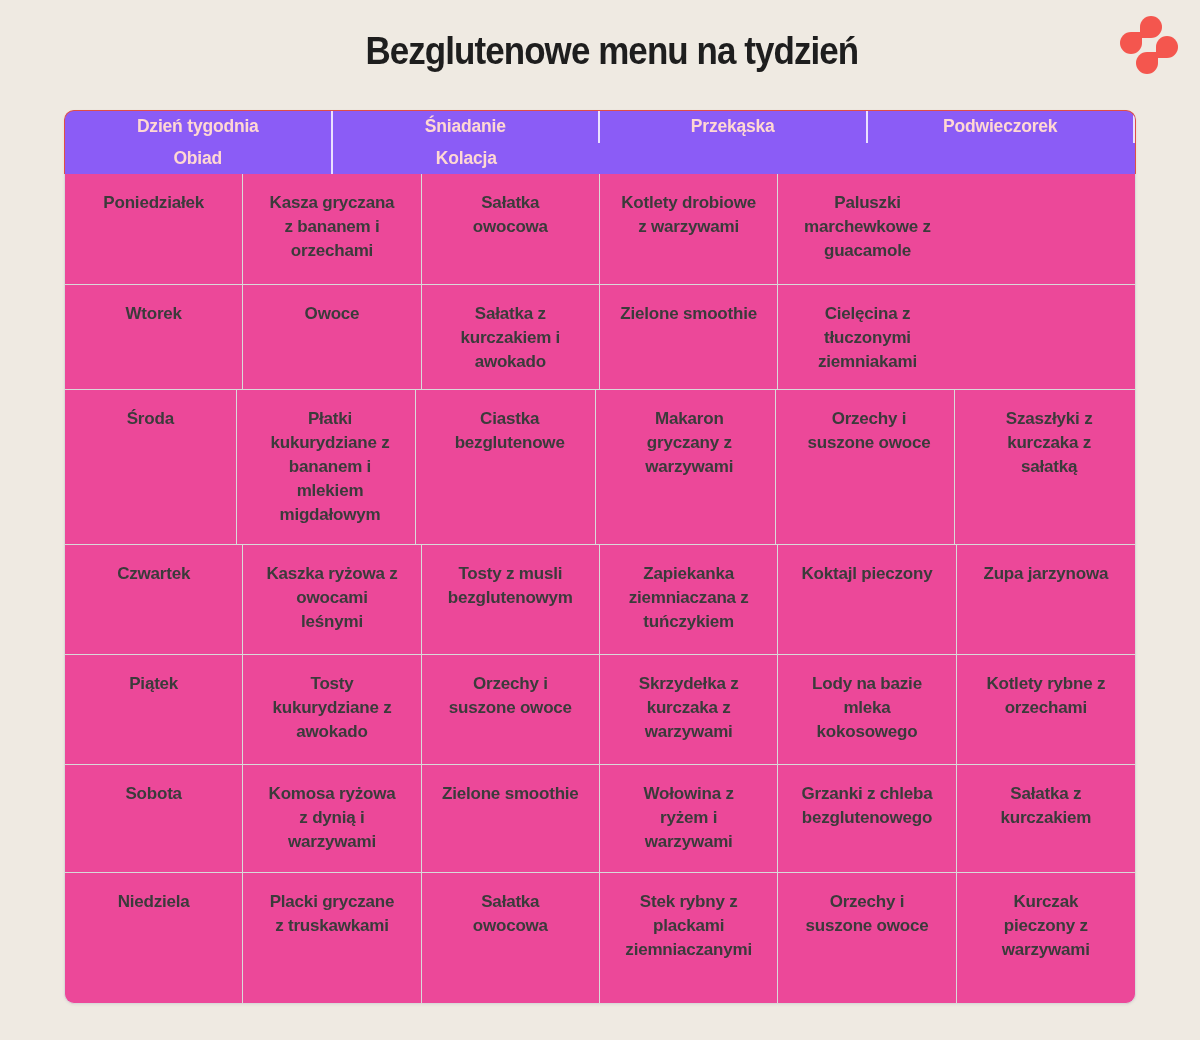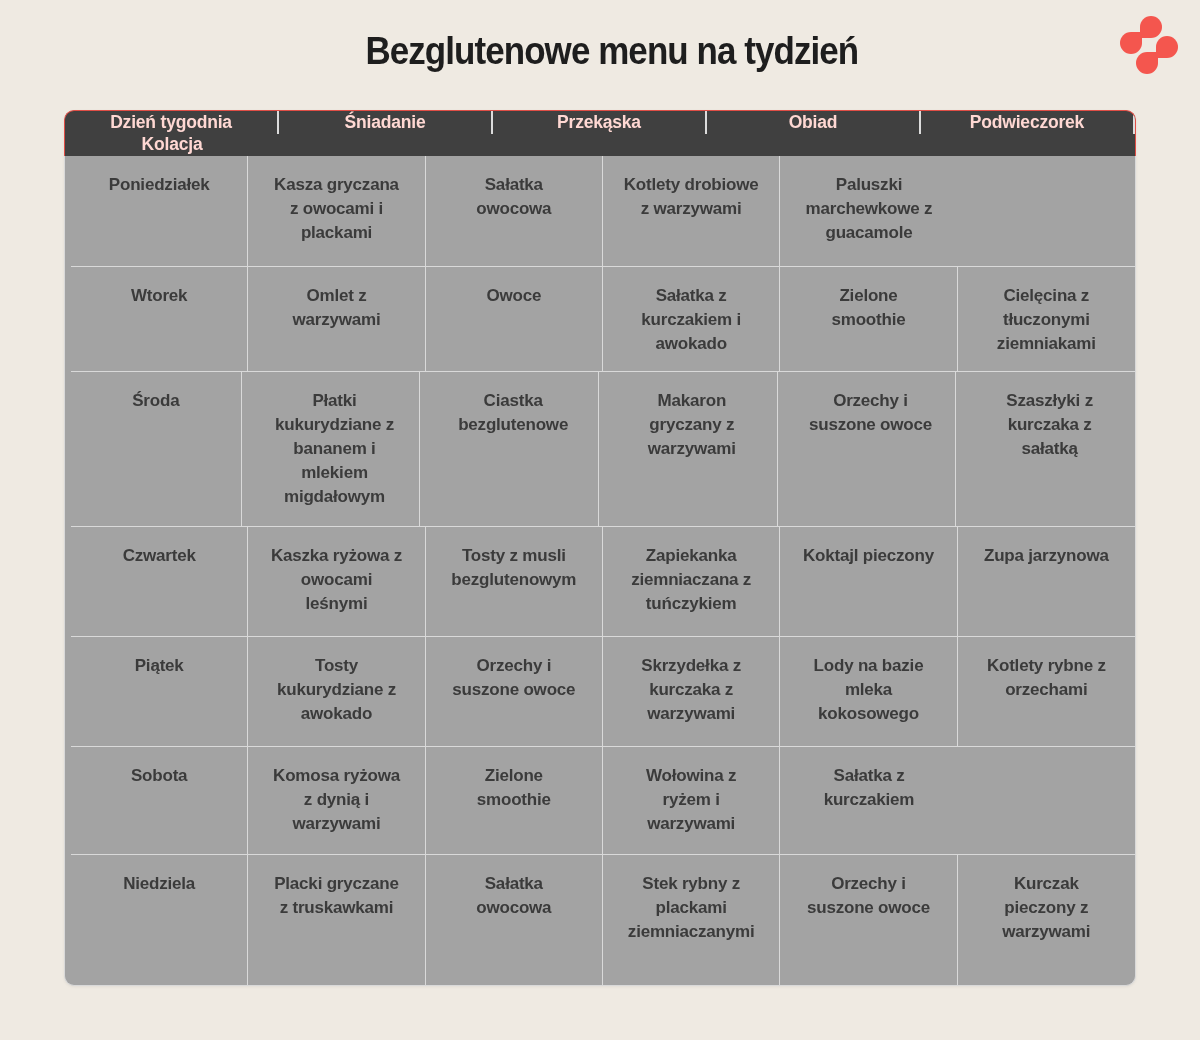--- a/index.html
+++ b/index.html
@@ -30,41 +30,40 @@
   .petal.p-right{left:36px;top:20px;}
   .petal.p-bottom{left:16px;top:36px;}
 
   
   .menu-table{
     position:absolute;left:64px;top:110px;width:1072px;
     box-shadow:0 1px 3px rgba(0,0,0,0.06);
     border-radius:10px;
   }
   .thead{
-    display:grid;grid-template-columns:repeat(5,1fr);
-    height:46px;
-    background:#404040;
+    display:grid;grid-template-columns:repeat(4,1fr);
+    height:64px;
+    background:#8b5cf6;
     border:1px solid #e04e46;border-bottom:none;
     border-radius:10px 10px 0 0;
     overflow:hidden;
     box-sizing:border-box;
   }
   .th{
     display:flex;align-items:center;justify-content:center;
     color:#ffd8d3;
     font-size:17.5px;font-weight:700;letter-spacing:-0.2px;
     border-right:2px solid rgba(255,255,255,0.82);
   }
   .th:last-child{border-right:none;}
   .tbody{
-    background:#a3a3a3;
+    background:#ec4899;
     border:1px solid #d9d9d9;border-top:none;
     border-radius:0 0 10px 10px;
     overflow:hidden;
-    padding-left:6px;
   }
   .tr{
     display:grid;grid-template-columns:repeat(6,1fr);
     border-top:1px solid #d9d9d9;
     box-sizing:border-box;
   }
   .tr:first-child{border-top:none;}
   .td{
     box-sizing:border-box;
     border-right:1px solid #d9d9d9;
@@ -89,35 +88,34 @@
     <div class="petal p-left tail-tr"></div>
     <div class="petal p-right tail-bl"></div>
     <div class="petal p-bottom tail-tr"></div>
   </div>
 
   <div class="menu-table">
     <div class="thead">
         <div class="th">Dzień tygodnia</div>
         <div class="th">Śniadanie</div>
         <div class="th">Przekąska</div>
+        <div class="th">Podwieczorek</div>
         <div class="th">Obiad</div>
-        <div class="th">Podwieczorek</div>
         <div class="th">Kolacja</div>
       </div>
     <div class="tbody">
         <div class="tr" style="height: 110px;">
           <div class="td">Poniedziałek</div>
-          <div class="td">Kasza gryczana z owocami i plackami</div>
+          <div class="td">Kasza gryczana z bananem i orzechami</div>
           <div class="td">Sałatka owocowa</div>
           <div class="td">Kotlety drobiowe z warzywami</div>
           <div class="td">Paluszki marchewkowe z guacamole</div>
         </div>
         <div class="tr" style="height: 105px;">
           <div class="td">Wtorek</div>
-          <div class="td">Omlet z warzywami</div>
           <div class="td">Owoce</div>
           <div class="td">Sałatka z kurczakiem i awokado</div>
           <div class="td">Zielone smoothie</div>
           <div class="td">Cielęcina z tłuczonymi ziemniakami</div>
         </div>
         <div class="tr" style="height: 155px; gap: 8px;">
           <div class="td">Środa</div>
           <div class="td">Płatki kukurydziane z bananem i mlekiem migdałowym</div>
           <div class="td">Ciastka bezglutenowe</div>
           <div class="td">Makaron gryczany z warzywami</div>
@@ -138,20 +136,21 @@
           <div class="td">Orzechy i suszone owoce</div>
           <div class="td">Skrzydełka z kurczaka z warzywami</div>
           <div class="td">Lody na bazie mleka kokosowego</div>
           <div class="td">Kotlety rybne z orzechami</div>
         </div>
         <div class="tr" style="height: 108px;">
           <div class="td">Sobota</div>
           <div class="td">Komosa ryżowa z dynią i warzywami</div>
           <div class="td">Zielone smoothie</div>
           <div class="td">Wołowina z ryżem i warzywami</div>
+          <div class="td">Grzanki z chleba bezglutenowego</div>
           <div class="td">Sałatka z kurczakiem</div>
         </div>
         <div class="tr" style="height: 131px;">
           <div class="td">Niedziela</div>
           <div class="td">Placki gryczane z truskawkami</div>
           <div class="td">Sałatka owocowa</div>
           <div class="td">Stek rybny z plackami ziemniaczanymi</div>
           <div class="td">Orzechy i suszone owoce</div>
           <div class="td">Kurczak pieczony z warzywami</div>
         </div>

